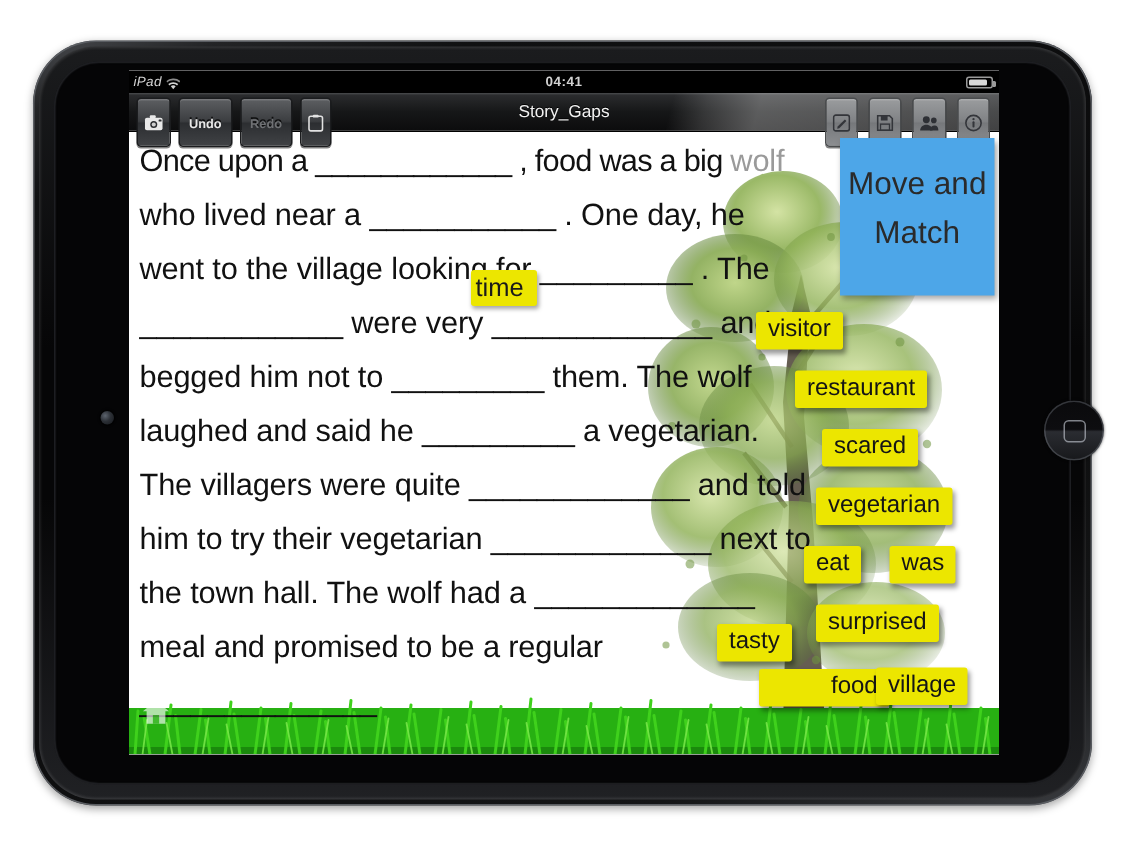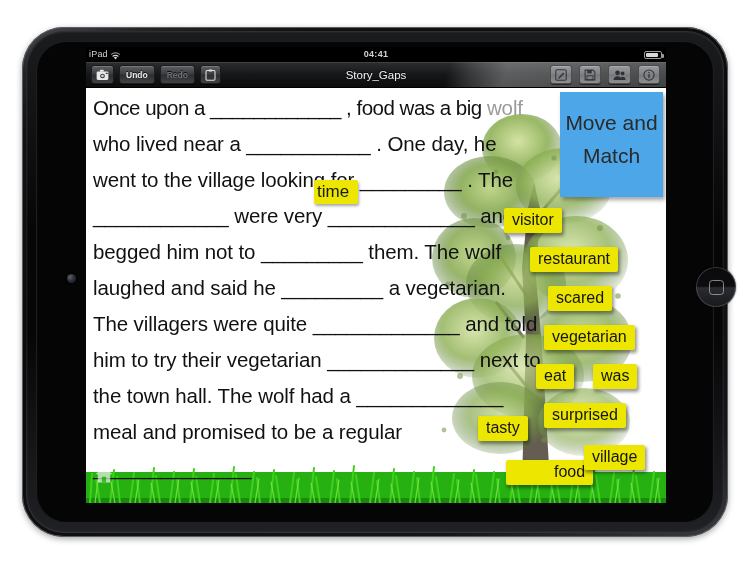--- a/index.html
+++ b/index.html
@@ -68,21 +68,21 @@
 
   
   #statusbar {
     position: relative;
     height: 15px;
     background: #000;
     color: #d2d2d2;
     font-size: 9px;
     line-height: 15px;
   }
-  #sb-left { position: absolute; left: 3px; top: 0; letter-spacing: .2px; display:flex; align-items:center; gap:3px; }
+  #sb-left { position: absolute; left: 3px; top: 0; letter-spacing: .2px; display:flex; align-items:center; gap:3px;font-style:italic; }
   #wifi-ico { display:inline-block; width:9px; height:9px; position:relative; top:1px; }
   #sb-time { position: absolute; left: 0; right: 0; text-align: center; font-weight: bold; letter-spacing: .3px; }
   #battery {
     position: absolute; right: 4px; top: 3.5px;
     width: 18px; height: 8px;
     border: 1px solid #9a9a9a; border-radius: 2px;
     background: #000;
   }
   #battery::after {
     content:''; position:absolute; right:-3px; top:2px;
@@ -105,21 +105,21 @@
   #nav-title {
     position: absolute; left: 0; right: 0; top: 0;
     text-align: center; line-height: 26px;
     color: #f2f2f2; font-size: 11.5px;
     text-shadow: 0 -1px 0 #000;
   }
   .nav-left { position:absolute; left:5px; top:3px; display:flex; gap:5px; align-items:center; z-index:3; }
   .nav-right { position:absolute; right:6px; top:3px; display:flex; gap:7px; align-items:center; z-index:3; }
 
   .tb-btn {
-    height: 19px;
+    height: 33px;
     min-width: 19px;
     padding: 0 4px;
     border-radius: 3px;
     background: linear-gradient(180deg,#5d5f62 0%,#3b3d40 48%,#2c2e31 52%,#404245 100%);
     box-shadow: inset 0 1px 0 rgba(255,255,255,.16), 0 1px 0 rgba(0,0,0,.5);
     border: 1px solid #1b1c1e;
     display:flex; align-items:center; justify-content:center;
     color:#e8e8e8; font-size:8.5px; font-weight:bold;
     text-shadow: 0 -1px 0 rgba(0,0,0,.8);
     text-align: right;
@@ -496,17 +496,17 @@
     <div id="move-match">Move and Match</div>
 
     <div class="tile" style="left:418px; top:120px;">visitor</div>
     <div class="tile" style="left:444px; top:159px;">restaurant</div>
     <div class="tile" style="left:462px; top:198px;">scared</div>
     <div class="tile" style="left:458px; top:237px;">vegetarian</div>
     <div class="tile" style="left:450px; top:276px;">eat</div>
     <div class="tile" style="left:507px; top:276px;">was</div>
     <div class="tile" style="left:458px; top:315px;">surprised</div>
     <div class="tile" style="left:392px; top:328px;">tasty</div>
-    <div class="tile" style="left:420px; top:372px;padding-left:48px;">food</div>
+    <div class="tile" style="left:420px; top:358px;padding-left:48px;">food</div>
     <div class="tile" style="left:498px; top:357px;">village</div>
 
   </div>
 </div>
 
 </body></html>

